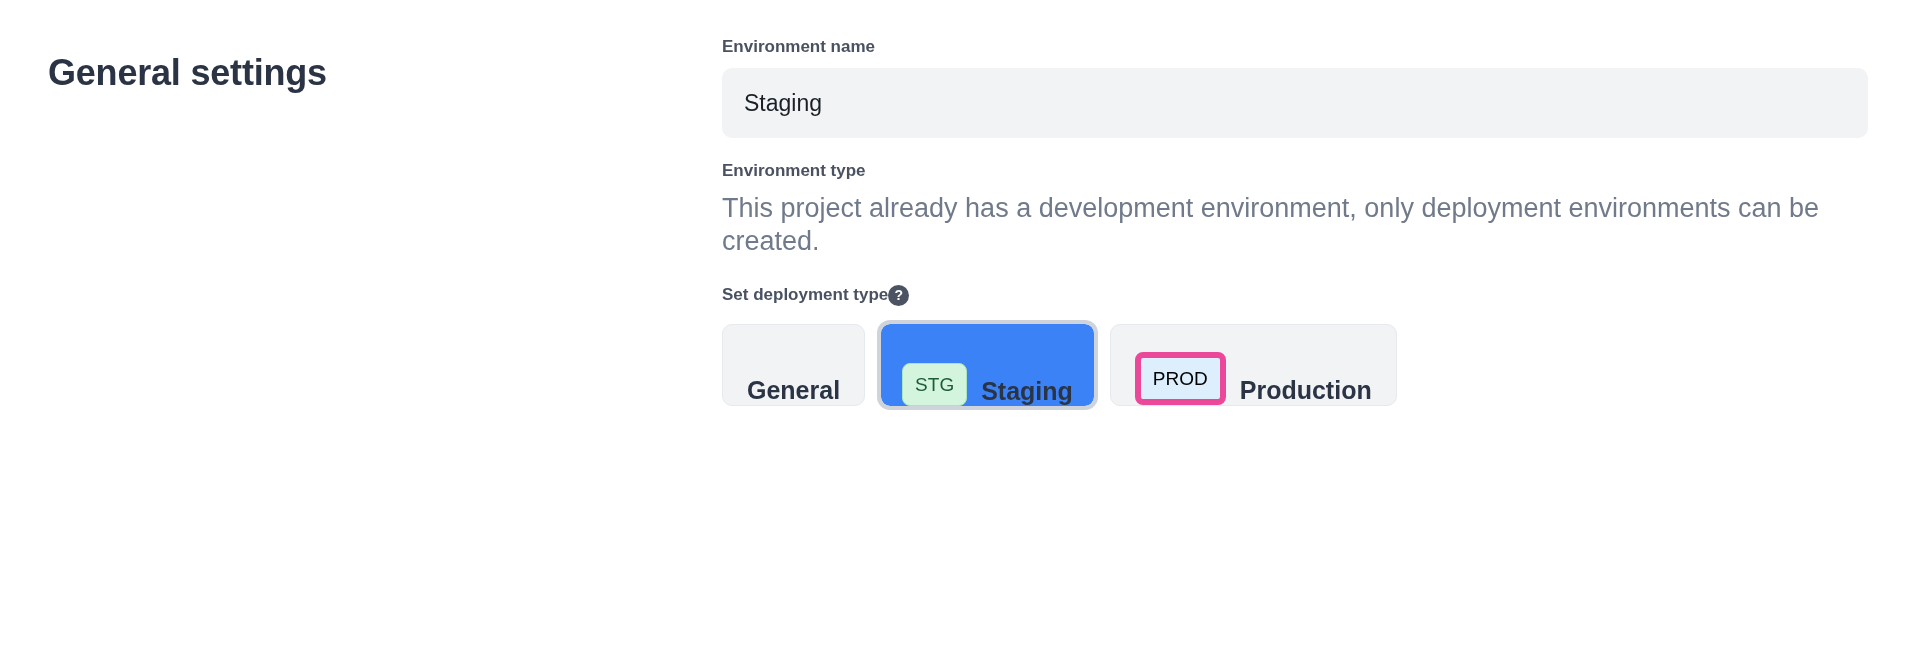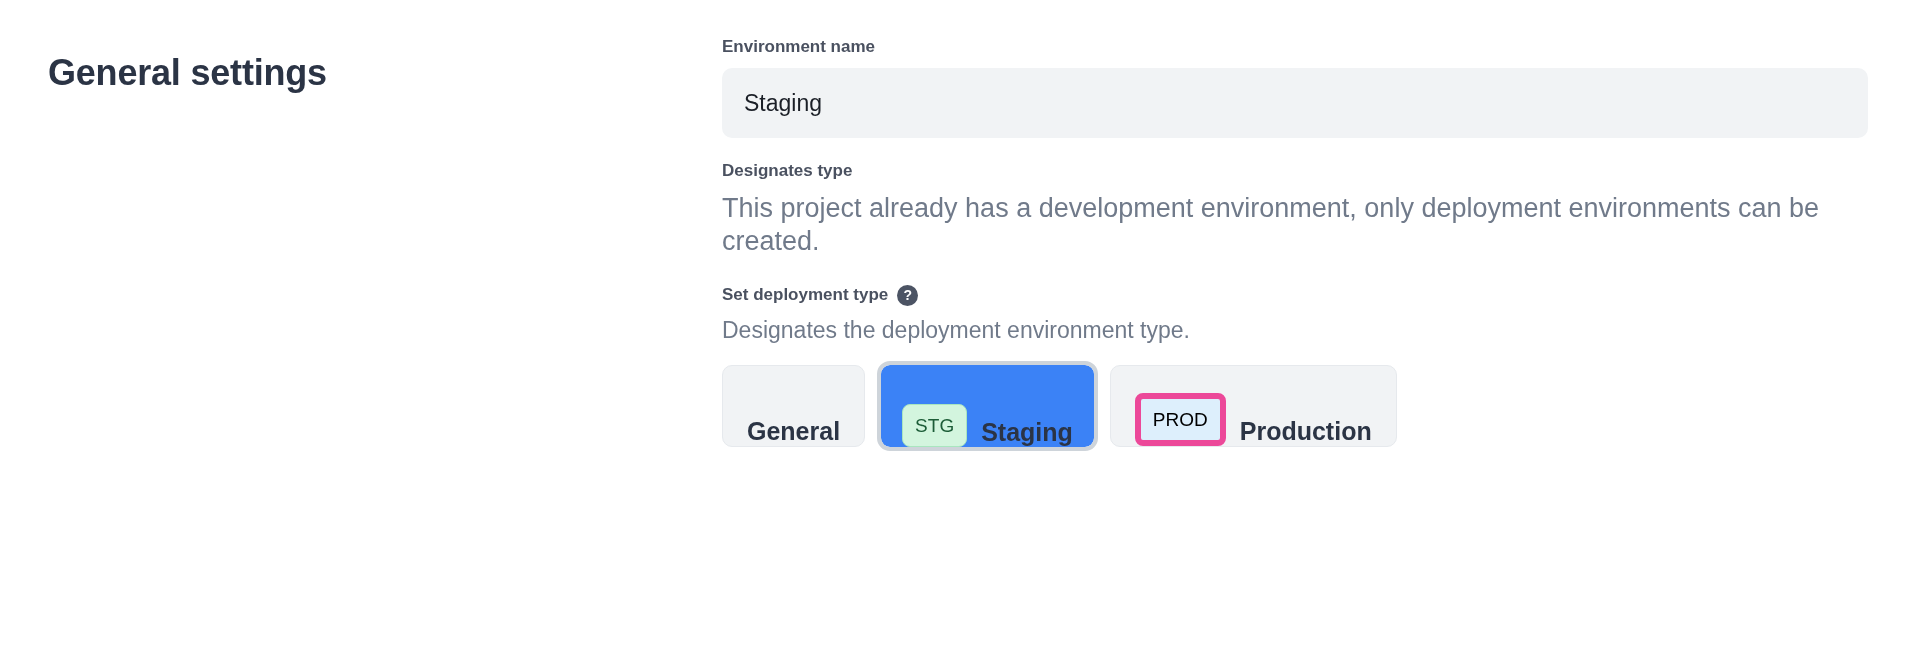--- a/index.html
+++ b/index.html
@@ -77,21 +77,20 @@
     max-width: 1100px;
     margin: 10px 0 0 0;
   }
 
   
   .deploy-block { margin-top: 26px; }
 
   .deploy-label-row {
     display: flex;
     align-items: center;
-    gap: 9px;
   }
   .deploy-label {
     font-size: 17px;
     font-weight: bold;
     color: #4a5160;
     line-height: 22px;
   }
   .help-icon {
     width: 21px;
     height: 21px;
@@ -181,31 +180,30 @@
   <h1 class="section-title">General settings</h1>
 
   <div class="form-col">
 
     <div class="field-group">
       <label class="field-label">Environment name</label>
       <input class="text-input" type="text" value="Staging" style="">
     </div>
 
     <div class="field-group second">
-      <label class="field-label">Designates type</label>
+      <label class="field-label">Environment type</label>
       <p class="helper-text">This project already has a development environment, only deployment environments can be created.</p>
     </div>
 
     <div class="deploy-block">
       <div class="deploy-label-row">
         <span class="deploy-label">Set deployment type</span>
         <span class="help-icon">?</span>
       </div>
 
-      <p class="deploy-desc">Designates the deployment environment type.</p>
 
       <div class="option-row">
 
         <div class="option-card">
           <span class="option-label">General</span>
         </div>
 
         <div class="option-card selected">
           <span class="badge stg">STG</span>
           <span class="option-label">Staging</span>

